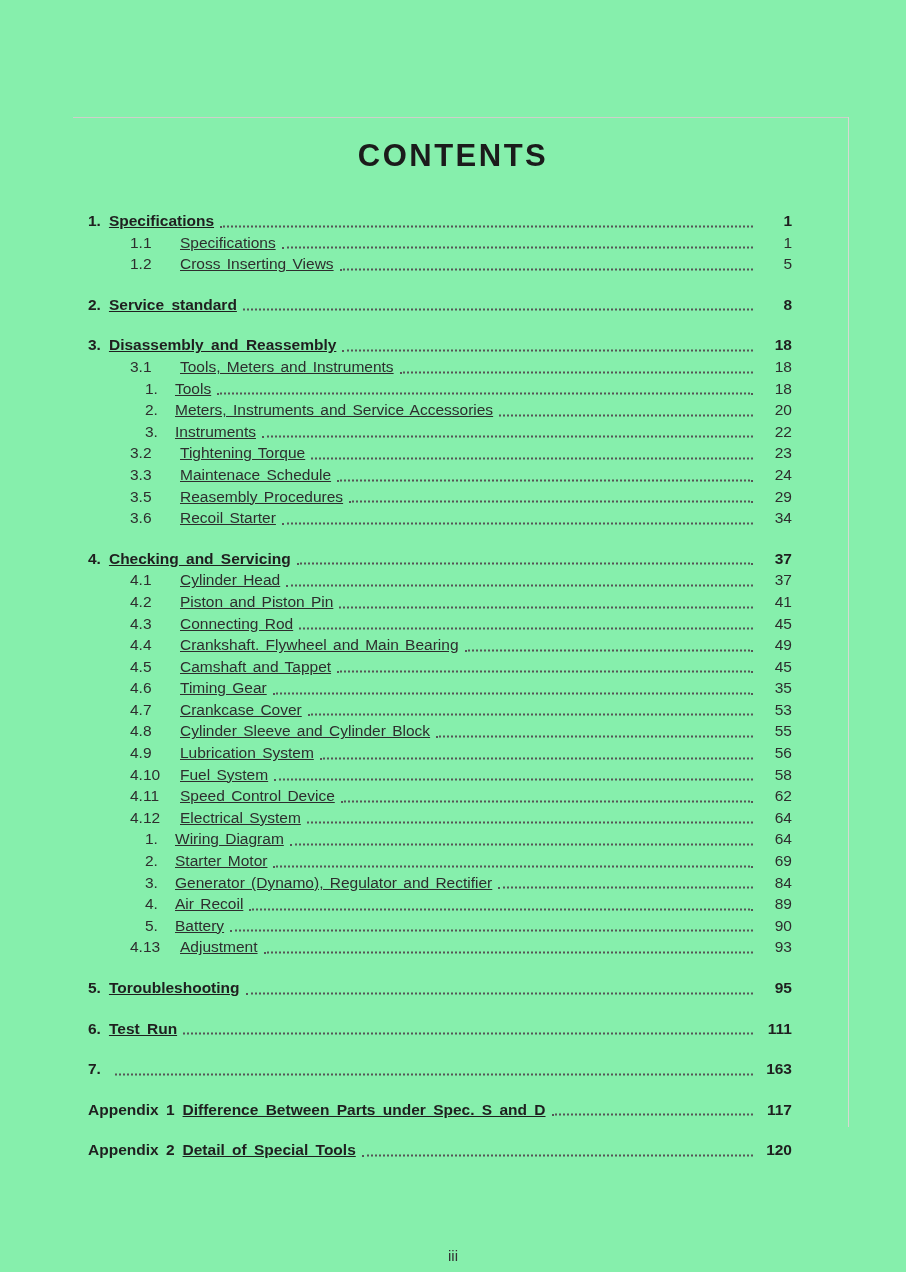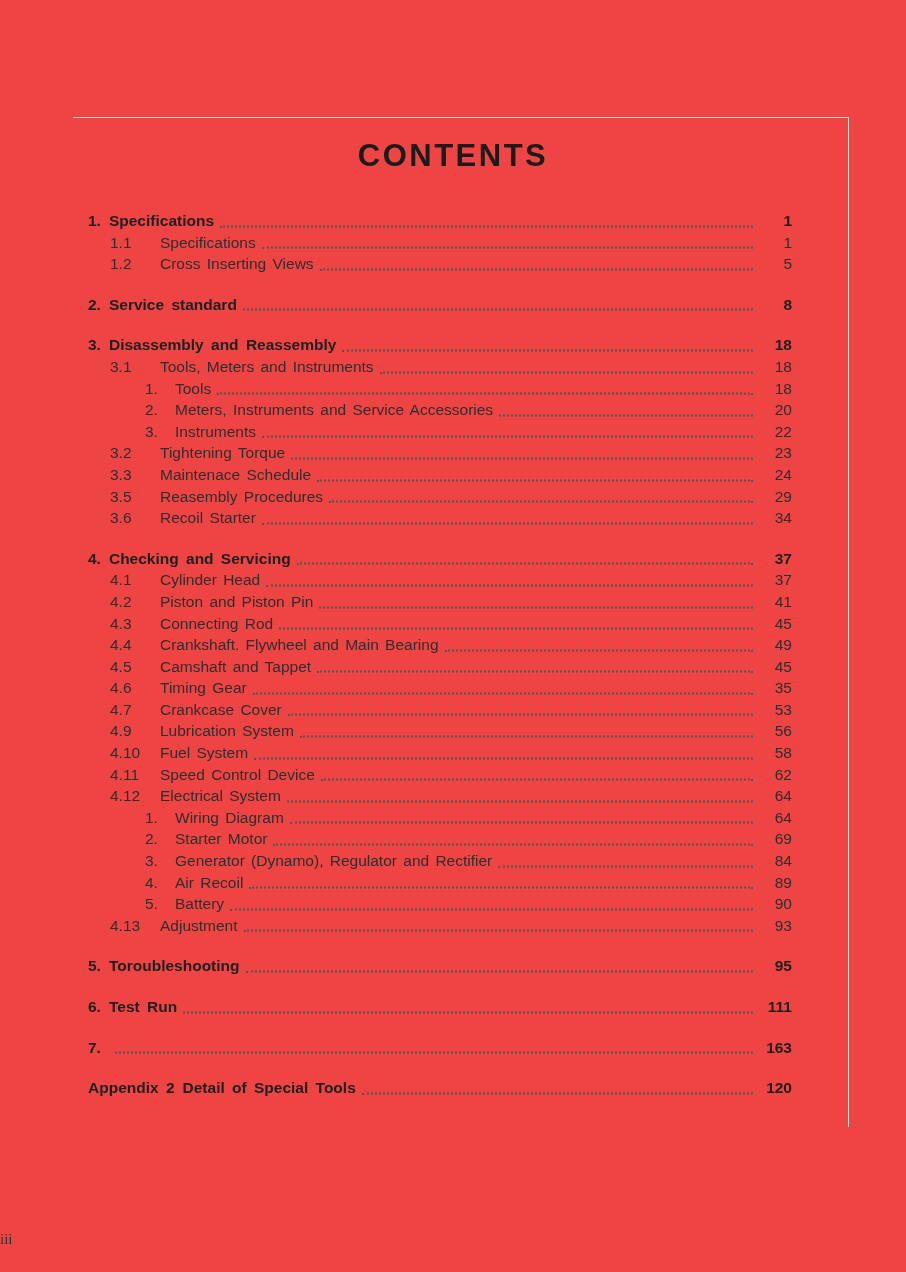--- a/index.html
+++ b/index.html
@@ -6,21 +6,21 @@
   body {
     background: #f0f0ee;
     font-family: "Liberation Sans", sans-serif;
     -webkit-font-smoothing: antialiased;
   }
   .sheet {
     position: relative;
     width: 906px;
     height: 1272px;
     margin: 0 auto;
-    background: #ef4444;
+    background: #86efac;
     overflow: hidden;
   }
   .edge-top {
     position: absolute;
     top: 117px; left: 73px; right: 57px;
     height: 1px;
     background: #cfcfca;
   }
   .edge-right {
     position: absolute;
@@ -55,39 +55,39 @@
     word-spacing: 2px;
   }
   .row.bold {
     font-weight: 700;
     color: #1f1f1f;
     word-spacing: 3px;
   }
   .num { flex: none; white-space: pre; }
   .level-0 .num { margin-right: 8px; }
   .level-1 { padding-left: 22px; }
-  .level-1 .num { width: 50px; }
+  .level-1 .num { width: 50px; margin-left: 20px; }
   .level-2 { padding-left: 57px; }
   .level-2 .num { width: 30px; }
-  .text { flex: none; white-space: pre; }
+  .text { flex: none; white-space: pre; text-decoration: underline; }
   .dots {
     flex: 1;
     min-width: 12px;
     margin: 0 5px 0 6px;
     border-bottom: 2px dotted #555;
     transform: translateY(-4.5px);
   }
   .pg { flex: none; min-width: 34px; text-align: right; }
   .footer {
     position: absolute;
-    bottom: 24px; left: 0;
+    bottom: 8px; left: 0;
     width: 100%;
+    text-align: center;
     font-size: 15px;
     color: #333;
-    font-family: Liberation Serif, serif;
   }
 </style>
 </head>
 <body>
 
 <div class="sheet">
   <div class="edge-top"></div>
   <div class="edge-right"></div>
 
   <h1 class="title">CONTENTS</h1>
@@ -220,20 +220,26 @@
           <span class="dots"></span>
           <span class="pg">35</span>
         </div>
         <div class="row level-1">
           <span class="num">4.7</span>
           <span class="text">Crankcase Cover</span>
           <span class="dots"></span>
           <span class="pg">53</span>
         </div>
         <div class="row level-1">
+          <span class="num">4.8</span>
+          <span class="text">Cylinder Sleeve and Cylinder Block</span>
+          <span class="dots"></span>
+          <span class="pg">55</span>
+        </div>
+        <div class="row level-1">
           <span class="num">4.9</span>
           <span class="text">Lubrication System</span>
           <span class="dots"></span>
           <span class="pg">56</span>
         </div>
         <div class="row level-1">
           <span class="num">4.10</span>
           <span class="text">Fuel System</span>
           <span class="dots"></span>
           <span class="pg">58</span>
@@ -305,20 +311,28 @@
       </div>
       <div class="section">
         <div class="row level-0 bold">
           <span class="num">7.</span>
           <span class="dots"></span>
           <span class="pg">163</span>
         </div>
       </div>
       <div class="section">
         <div class="row level-0 bold">
+          <span class="num">Appendix 1</span>
+          <span class="text">Difference Between Parts under Spec. S and D</span>
+          <span class="dots"></span>
+          <span class="pg">117</span>
+        </div>
+      </div>
+      <div class="section">
+        <div class="row level-0 bold">
           <span class="num">Appendix 2</span>
           <span class="text">Detail of Special Tools</span>
           <span class="dots"></span>
           <span class="pg">120</span>
         </div>
       </div>
     </div>
 
   <div class="footer">iii</div>
 </div>

